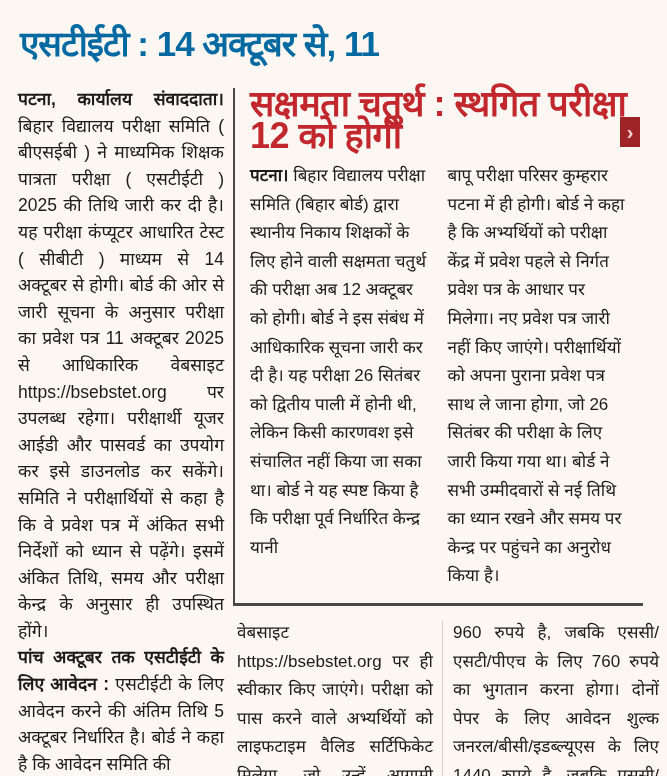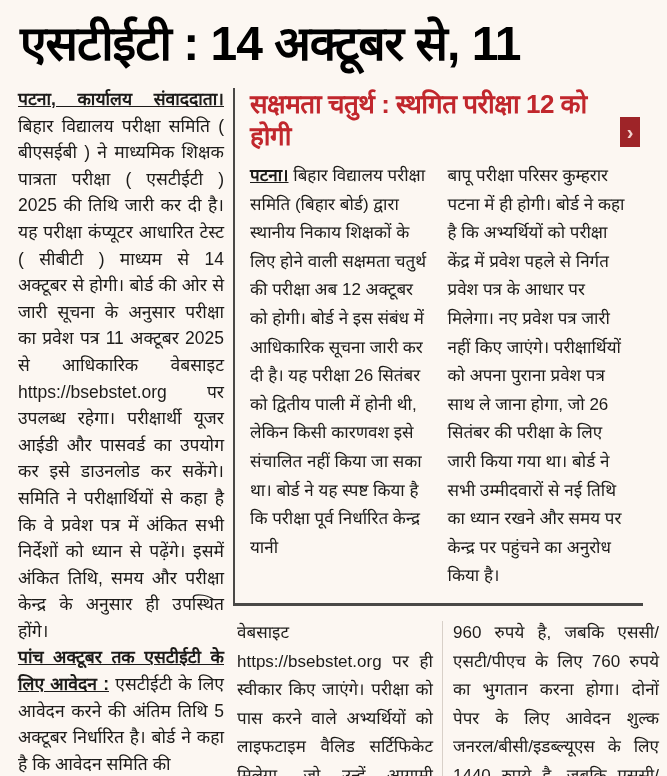--- a/index.html
+++ b/index.html
@@ -7,25 +7,25 @@
   body {
     width: 667px; height: 776px;
     background: #fcf7f2;
     color: #1c1b19;
     font-family: "Liberation Sans", "DejaVu Sans", sans-serif;
     position: relative;
     overflow: hidden;
   }
   .headline {
     padding: 14px 10px 0 20px;
-    font-size: 48px;
+    font-size: 35px;
     line-height: 60px;
     font-weight: 800;
     letter-spacing: -1px;
-    color: #000000;
+    color: #0369a1;
     width: 625px;
   }
   .next-btn {
     position: absolute;
     left: 620px; top: 117px;
     width: 20px; height: 30px;
     border: none;
     background: #9e2428;
     color: #f3d3cf;
     font-size: 20px;
@@ -42,34 +42,34 @@
   }
   .left-col {
     width: 215px;
     flex: 0 0 215px;
     padding-right: 9px;
     font-size: 17.5px;
     line-height: 26.6px;
     text-align: justify;
   }
   .left-col p { margin: 0; }
-  .lead-bold { font-weight: bold; text-decoration: underline; }
+  .lead-bold { font-weight: bold; }
   .right-section {
     flex: 1;
     min-width: 0;
   }
   .sub-article {
     border-left: 2px solid #4a4947;
     border-bottom: 3px solid #4a4947;
     padding: 0 12px 12px 15px;
     margin-right: 24px;
   }
   .sub-headline {
     color: #c1272d;
-    font-size: 26px;
+    font-size: 36px;
     line-height: 32px;
     font-weight: 800;
     letter-spacing: -0.5px;
     margin: 2px 0 10px 0;
   }
   .sub-cols {
     display: flex;
     gap: 14px;
     font-size: 17px;
     line-height: 28.6px;

